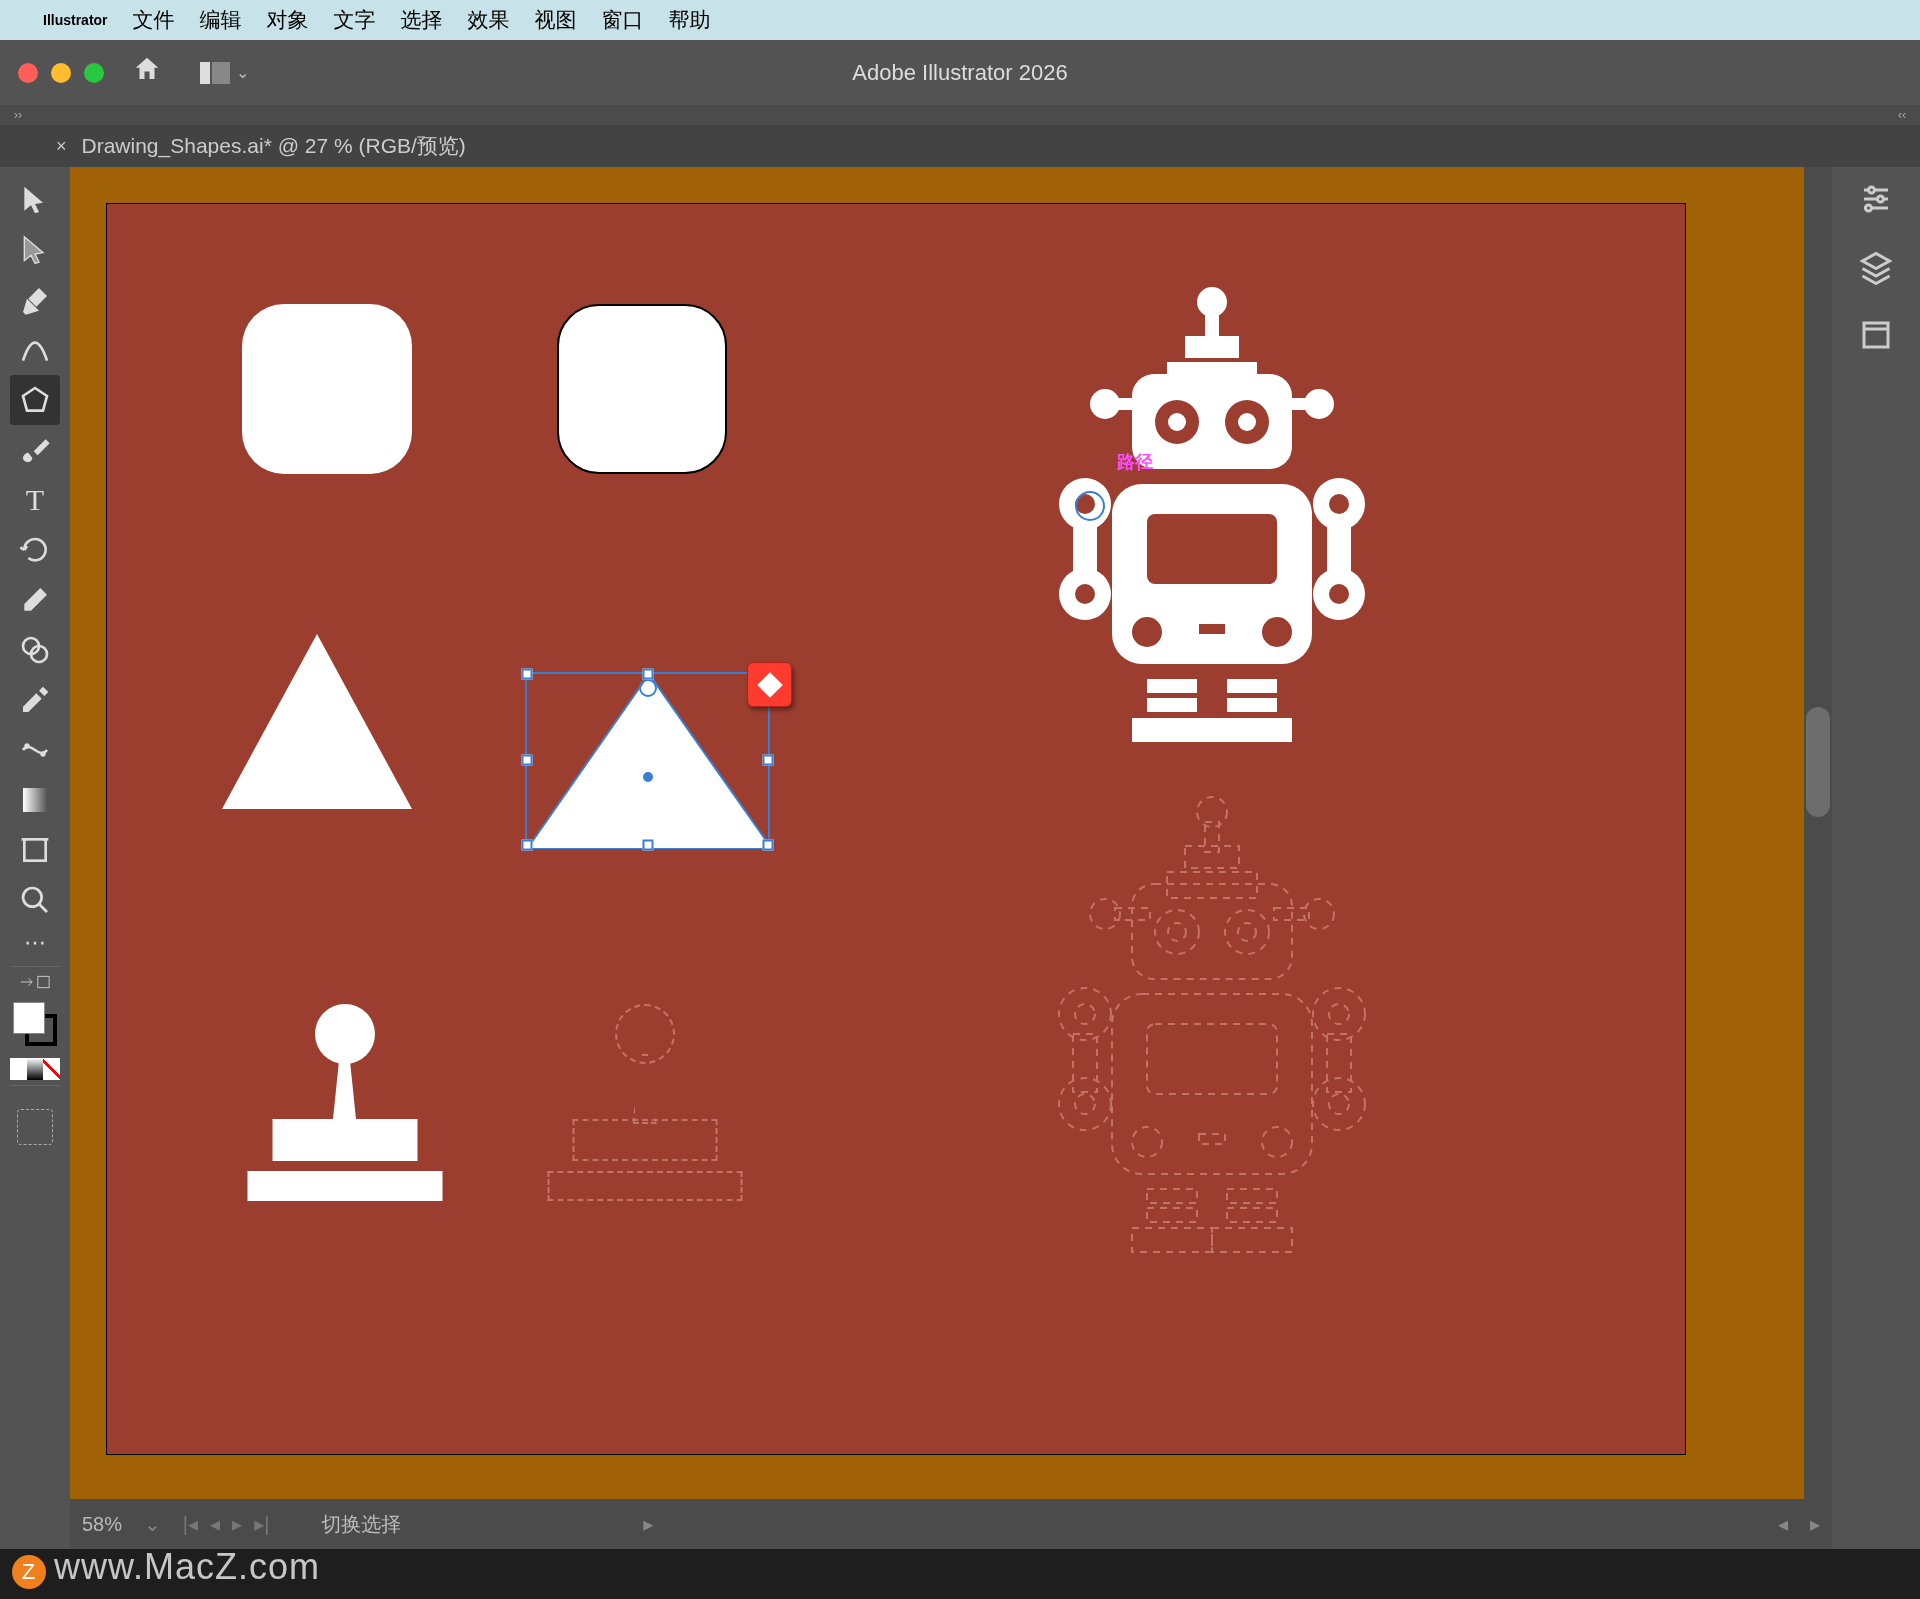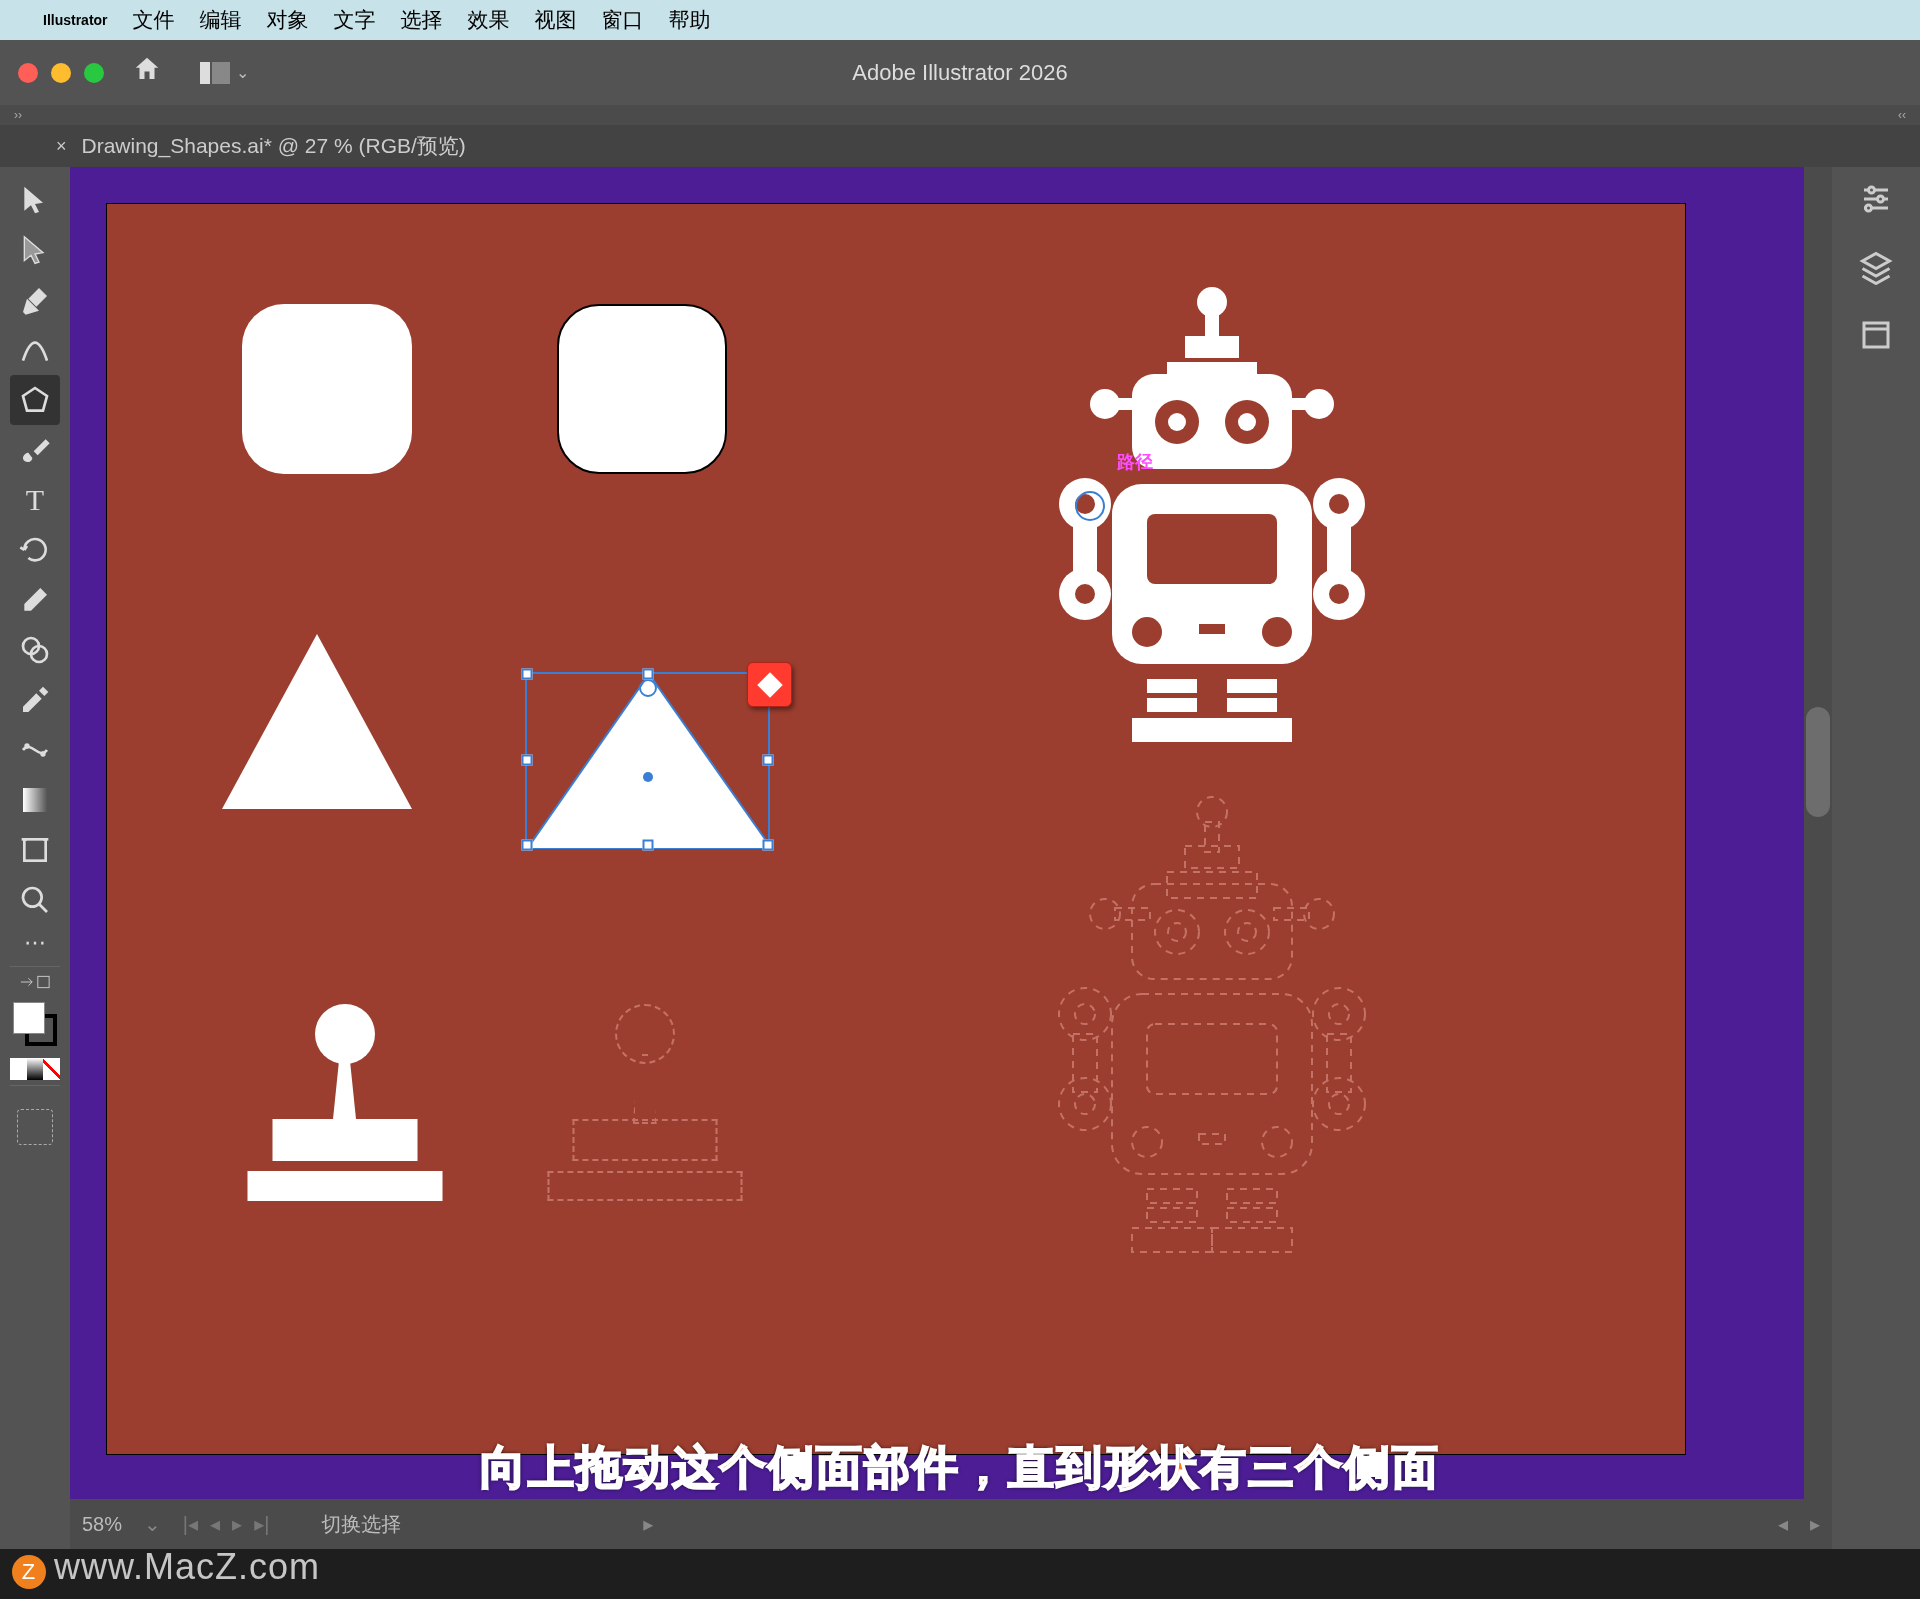--- a/index.html
+++ b/index.html
@@ -35,21 +35,21 @@
 .tool svg { width: 32px; height: 32px; }
 .tool-divider { width: 50px; height: 1px; background: #666; margin: 5px 0; }
 .fill-stroke { width: 44px; height: 44px; position: relative; margin-top: 10px; }
 .fill-swatch { width: 32px; height: 32px; background: #fff; border: 1px solid #888; position: absolute; top: 0; left: 0; }
 .stroke-swatch { width: 32px; height: 32px; border: 4px solid #000; background: #535353; position: absolute; bottom: 0; right: 0; }
 .color-mode { width: 50px; height: 22px; margin-top: 12px; display: flex; }
 .cm-a { flex: 1; background: #fff; } .cm-b { flex: 1; background: linear-gradient(#fff,#000); } .cm-c { flex: 1; background: #fff; position: relative; }
 .cm-c::after { content: ""; position: absolute; inset: 0; background: linear-gradient(45deg, transparent 45%, red 45%, red 55%, transparent 55%); }
 .draw-mode { width: 36px; height: 36px; border: 1px dashed #aaa; border-radius: 4px; margin-top: 18px; }
 
-.canvas-wrap { position: absolute; left: 70px; right: 88px; top: 0; bottom: 50px; background: #4c1d95; overflow: hidden; }
+.canvas-wrap { position: absolute; left: 70px; right: 88px; top: 0; bottom: 50px; background: #a16207; overflow: hidden; }
 .artboard { position: absolute; left: 36px; top: 36px; width: 1580px; height: 1252px; background: #9b3e2f; border: 1px solid #000; }
 
 .shape { position: absolute; }
 .rrect { width: 170px; height: 170px; background: #fff; border-radius: 42px; }
 .rrect.stroked { background: #fff; border: 2px solid #000; }
 .tri { width: 0; height: 0; }
 .tri.solid { border-left: 95px solid transparent; border-right: 95px solid transparent; border-bottom: 175px solid #fff; }
 
 
 .selected-shape { position: absolute; border: 2px solid #3b7fd4; }
@@ -413,18 +413,17 @@
       <span class="nbtn">◂</span>
       <span class="nbtn">▸</span>
       <span class="nbtn">▸|</span>
     </div>
     <span class="sel-label">切换选择</span>
     <span style="color:#888;margin-left:220px">▸</span>
     <span style="margin-left:auto;color:#888">◂</span>
     <span style="color:#888">▸</span>
   </div>
 
-  <div class="caption">向上拖动这个侧面部件，直到形状有三个侧面</div>
 </div>
 
 <div class="watermark">
   <span class="badge">Z</span><span>www.MacZ.com</span>
 </div>
 
 </body></html>

